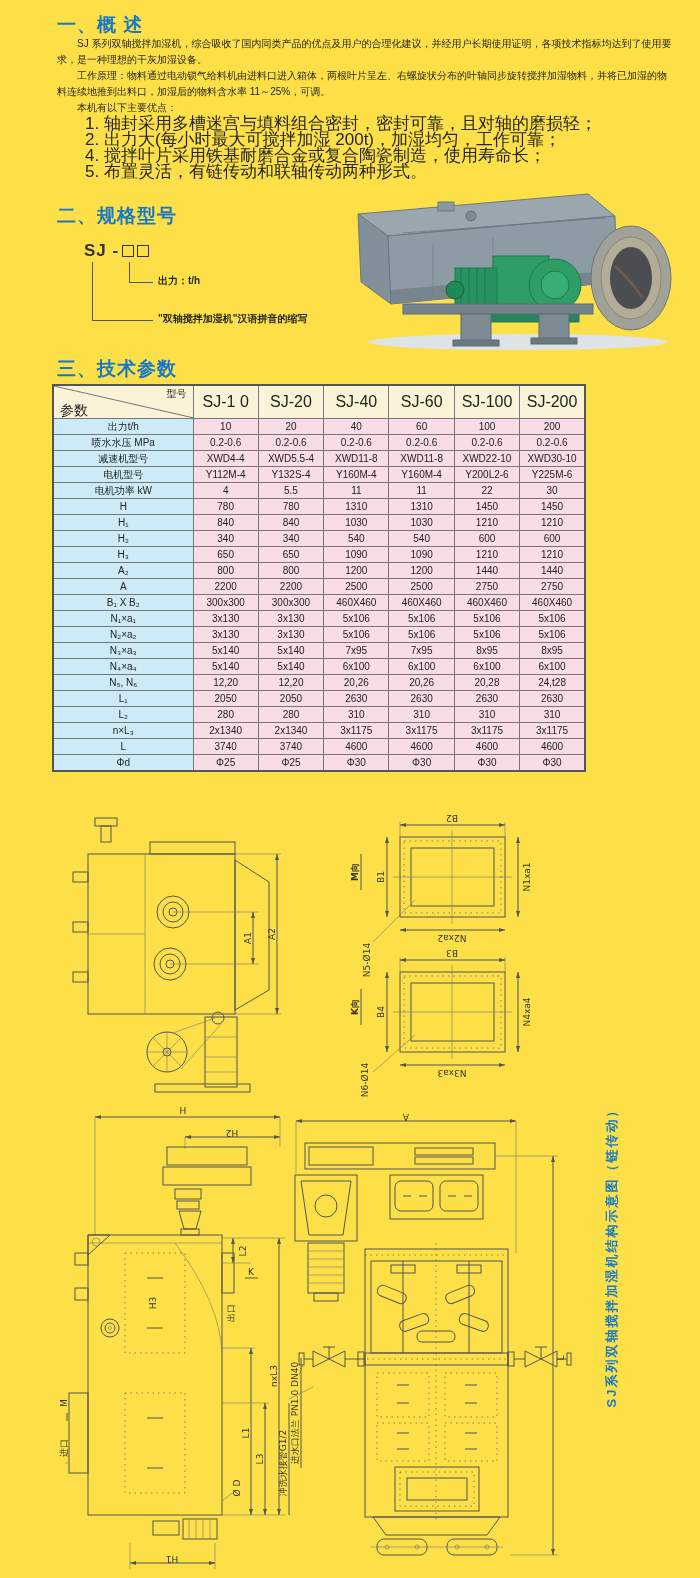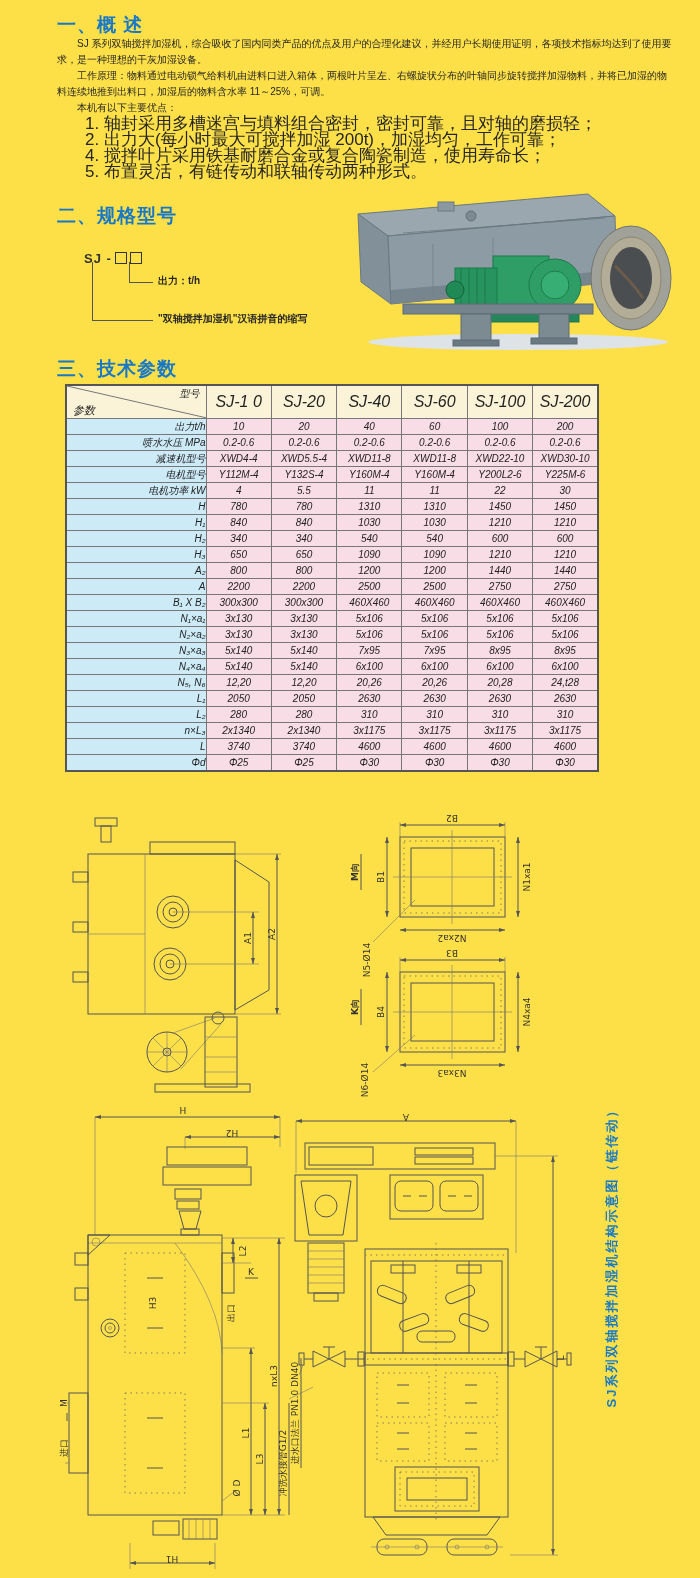--- a/index.html
+++ b/index.html
@@ -3,35 +3,35 @@
 <meta charset="utf-8">
 <style>
   html,body{margin:0;padding:0;background:#fff;}
   .page{position:relative;width:700px;height:1578px;background:#fde047;overflow:hidden;
         font-family:"Liberation Sans","DejaVu Sans",sans-serif;color:#222;}
   .sec-title{position:absolute;left:57px;color:#1878c8;font-size:19px;font-weight:bold;letter-spacing:1px;margin:0;}
   .body-text{position:absolute;left:57px;top:36px;width:618px;}
   .body-text p{margin:0;text-indent:2em;font-size:10px;line-height:16px;color:#262626;}
   .points{margin:0;padding:0 0 0 28px;list-style:none;}
   .points li{font-size:17px;line-height:16px;color:#262626;}
-  .model-code{position:absolute;left:84px;top:251px;font-size:13px;font-weight:bold;color:#333;letter-spacing:1px;}
+  .model-code{position:absolute;left:84px;top:241px;font-size:17px;font-weight:bold;color:#333;letter-spacing:1px;}
   .model-box{display:inline-block;width:10px;height:10px;border:1.5px solid #333;margin-left:3px;vertical-align:-1px;}
   .lshape{position:absolute;border-left:1px solid #555;border-bottom:1px solid #555;}
   .callout{position:absolute;font-size:10px;color:#262626;font-weight:bold;}
   .photo{position:absolute;left:343px;top:186px;}
-  .spec-table{position:absolute;left:65px;top:384px;border-collapse:collapse;table-layout:fixed;width:534px;font-style:italic;}
+  .spec-table{position:absolute;left:52px;top:384px;border-collapse:collapse;table-layout:fixed;width:534px;}
   .spec-table td,.spec-table th{border:1px solid #777;height:15px;padding:0;text-align:center;
       font-size:10px;line-height:12px;font-weight:normal;color:#222;}
   .spec-table{border:2px solid #555;}
   .spec-table .corner{position:relative;background:#faf3d8;width:140px;height:32px;}
   .spec-table .colhead{background:#faf3d8;font-size:16px;}
-  .spec-table .rowlabel{background:#cdeaf7;text-align:right;}
+  .spec-table .rowlabel{background:#cdeaf7;}
   .spec-table .val{background:#f8dce6;}
   .corner .tr-lab{position:absolute;right:6px;top:2px;font-size:10px;}
-  .corner .bl-lab{position:absolute;left:6px;bottom:2px;font-size:11px;}
+  .corner .bl-lab{position:absolute;left:6px;bottom:2px;font-size:14px;}
   .drawing{position:absolute;}
   .draw-line{stroke:#555;stroke-width:1;fill:none;}
   .thin{stroke:#777;stroke-width:0.6;fill:none;}
   .dash{stroke:#666;stroke-width:0.8;fill:none;stroke-dasharray:1.5 4;}
   .dlab{font-size:9px;fill:#333;font-family:"DejaVu Sans",sans-serif;}
   .v-caption{position:absolute;left:442px;top:1246px;width:340px;height:18px;
       transform:rotate(-90deg);text-align:center;color:#1a7bc4;font-size:13px;
       font-weight:bold;letter-spacing:2px;white-space:nowrap;}
 </style>
 </head>

